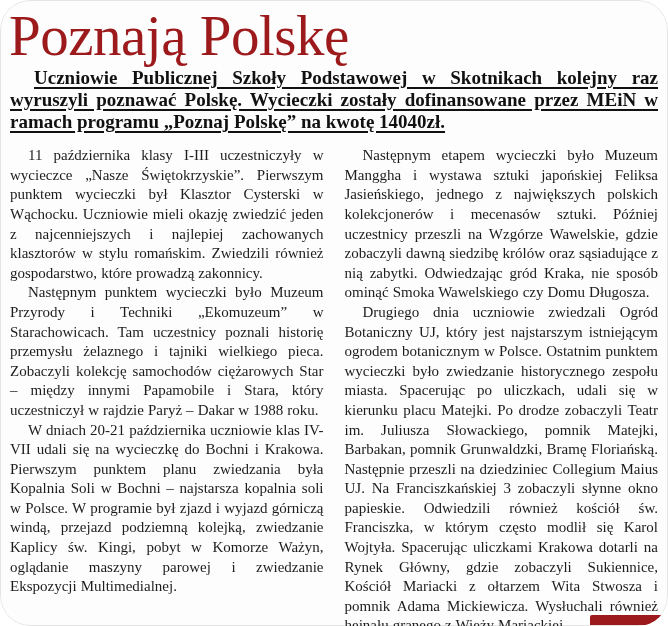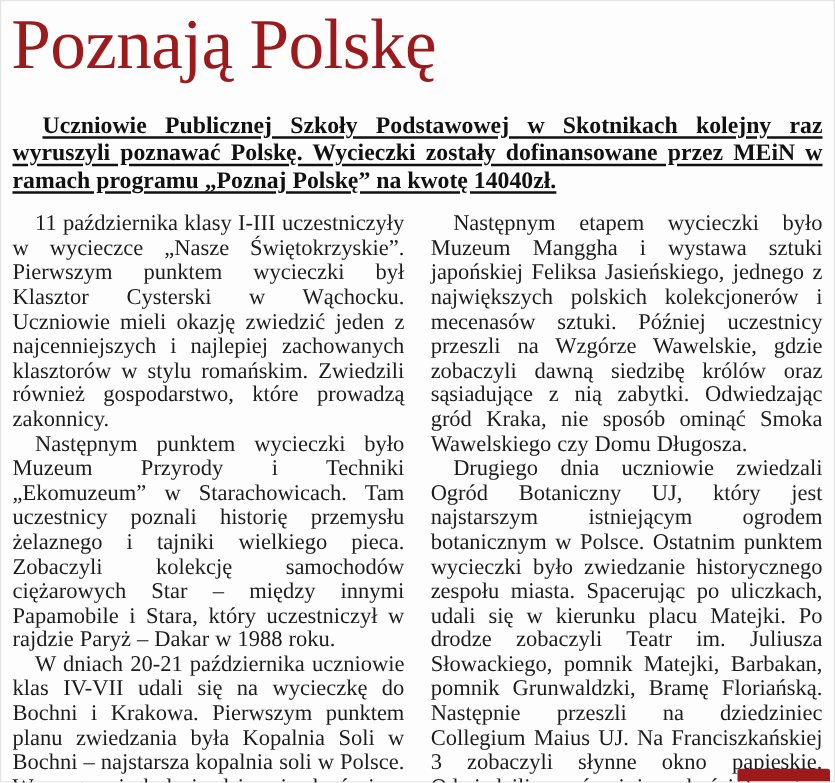--- a/index.html
+++ b/index.html
@@ -1,63 +1,63 @@
 <!DOCTYPE html>
 <html lang="pl" style="--headline-red: #9d1a1c; --text-black: #1c1c1c; --page-bg: #fdfdfd;"><head>
 <meta charset="utf-8">
 <style>
   :root{
     --headline-red:#9d1a1c;
     --text-black:#1c1c1c;
     --page-bg:#fdfdfd;
     --edge-gray:#e4e4e4;
   }
-  *{box-sizing:border-box;margin:0;padding:0;}
+  *{box-sizing:border-box;margin:0;padding:0;border-radius:30px;}
   html,body{width:668px;height:626px;overflow:hidden;background:#fff;}
   .page{
     position:relative;
     width:668px;height:626px;
     background:var(--page-bg);
     border:1px solid var(--edge-gray);
     padding:4px 9px 0 9px;
     font-family:"Liberation Serif","DejaVu Serif",serif;
     color:var(--text-black);
   }
   h1.headline{
     font-family:"Liberation Serif","DejaVu Serif",serif;
     font-weight:400;
     font-size:57px;
     line-height:1.08;
     color:var(--headline-red);
     letter-spacing:-0.5px;
     margin-left:-1px;
   }
   p.lede{
-    margin-top:23px;
+    margin-top:0;
     font-size:19px;
     font-weight:700;
     line-height:1.17;
     text-align:justify;
     text-indent:24px;
     text-decoration:underline;
     text-decoration-thickness:2px;
     text-underline-offset:3px;
     color:#111;
   }
   .columns{
     margin-top:13px;
     display:flex;
     gap:21px;
   }
   .col{
     flex:1 1 0;
     min-width:0;
   }
   .col p{
-    font-size:18px;
+    font-size:15px;
     line-height:19.6px;
     text-align:justify;
     text-indent:18px;
     hyphens:auto;
     -webkit-hyphens:auto;
     word-spacing:0.3px;
   }
   .corner-block{
     position:absolute;
     right:3px;

